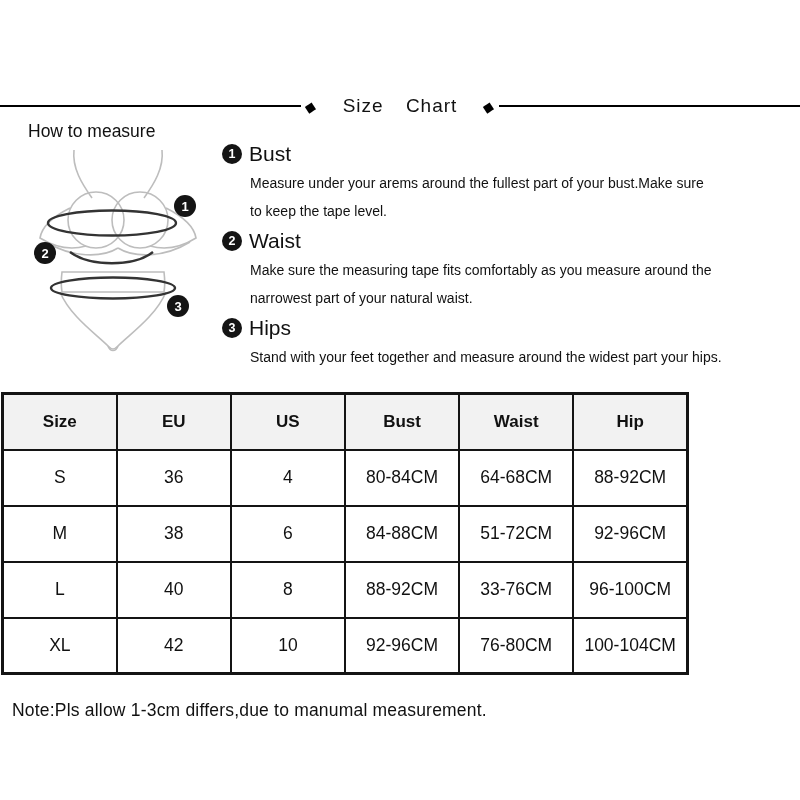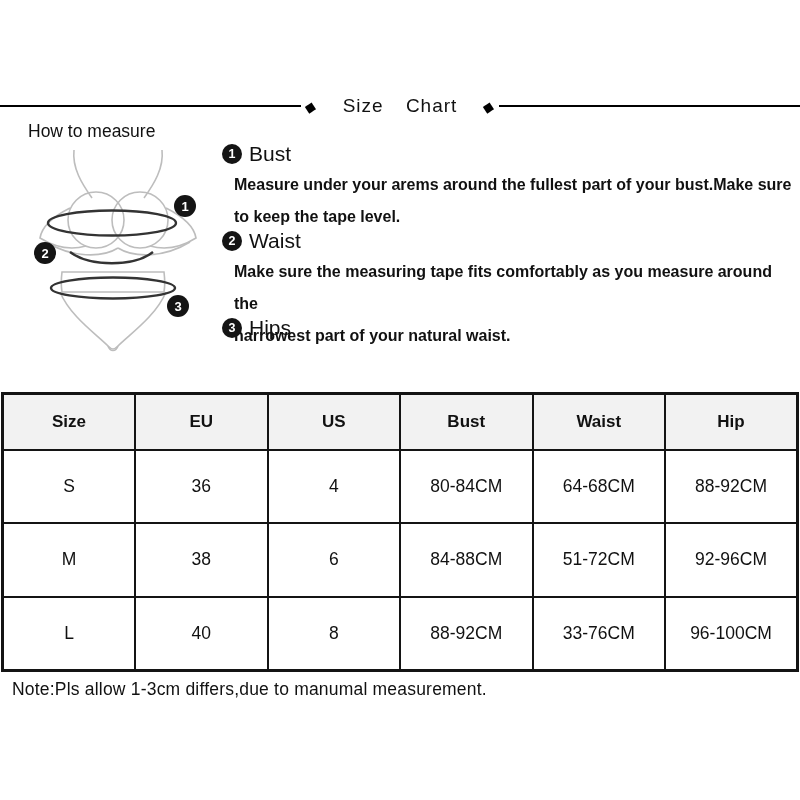--- a/index.html
+++ b/index.html
@@ -41,43 +41,43 @@
   .instr-head{ display:flex; align-items:center; gap:7px; }
   .badge{
     width:20px; height:20px; border-radius:50%;
     background:#141414; color:#fff;
     font-size:12.5px; font-weight:700;
     display:flex; align-items:center; justify-content:center;
     flex:0 0 auto;
   }
   .instr-title{ font-size:21px; font-weight:500; }
   .instr-text{
-    margin:3px 0 0 12px;
-    font-size:16px; font-weight:700; line-height:2.0;
+    margin:3px 0 0 28px;
+    font-size:14px; font-weight:400; line-height:2.0;
     white-space:pre-line;
   }
 
   
   .size-table{
-    position:absolute; top:392px; left:1px; width:798px; height:280px;
+    position:absolute; top:392px; left:1px; width:688px; height:280px;
     border-collapse:collapse; table-layout:fixed;
   }
   .size-table th, .size-table td{
     border:2px solid #141414;
     text-align:center; vertical-align:middle;
   }
   .size-table th{
     background:#f2f2f2; font-size:17px; font-weight:700; height:56px;
   }
   .size-table td{ font-size:17.5px; font-weight:400; height:56px; background:#fff; }
   .size-table{ border:3px solid #141414; }
 
   
   .note{
-    position:absolute; left:12px; top:679px;
+    position:absolute; left:12px; top:700px;
     font-size:17.5px; font-weight:500; letter-spacing:.2px;
   }
 </style>
 </head>
 <body>
 
 <div class="title-row">
   <div class="rule"></div>
   <span class="diamond">◆</span>
   <span class="page-title">Size Chart</span>
@@ -143,20 +143,21 @@
   </div>
   <p class="instr-text">Make sure the measuring tape fits comfortably as you measure around the
 narrowest part of your natural waist.</p>
 </div>
 
 <div class="instr" style="top:316px">
   <div class="instr-head">
     <span class="badge">3</span>
     <span class="instr-title">Hips</span>
   </div>
+  <p class="instr-text">Stand with your feet together and measure around the widest part your hips.</p>
 </div>
 
 <table class="size-table">
   <thead>
     <tr>
       <th>Size</th>
       <th>EU</th>
       <th>US</th>
       <th>Bust</th>
       <th>Waist</th>
@@ -181,16 +182,24 @@
       <td>92-96CM</td>
     </tr>
     <tr>
       <td>L</td>
       <td>40</td>
       <td>8</td>
       <td>88-92CM</td>
       <td>33-76CM</td>
       <td>96-100CM</td>
     </tr>
+    <tr>
+      <td>XL</td>
+      <td>42</td>
+      <td>10</td>
+      <td>92-96CM</td>
+      <td>76-80CM</td>
+      <td>100-104CM</td>
+    </tr>
   </tbody>
 </table>
 
 <div class="note">Note:Pls allow 1-3cm differs,due to manumal measurement.</div>
 
 </body></html>

